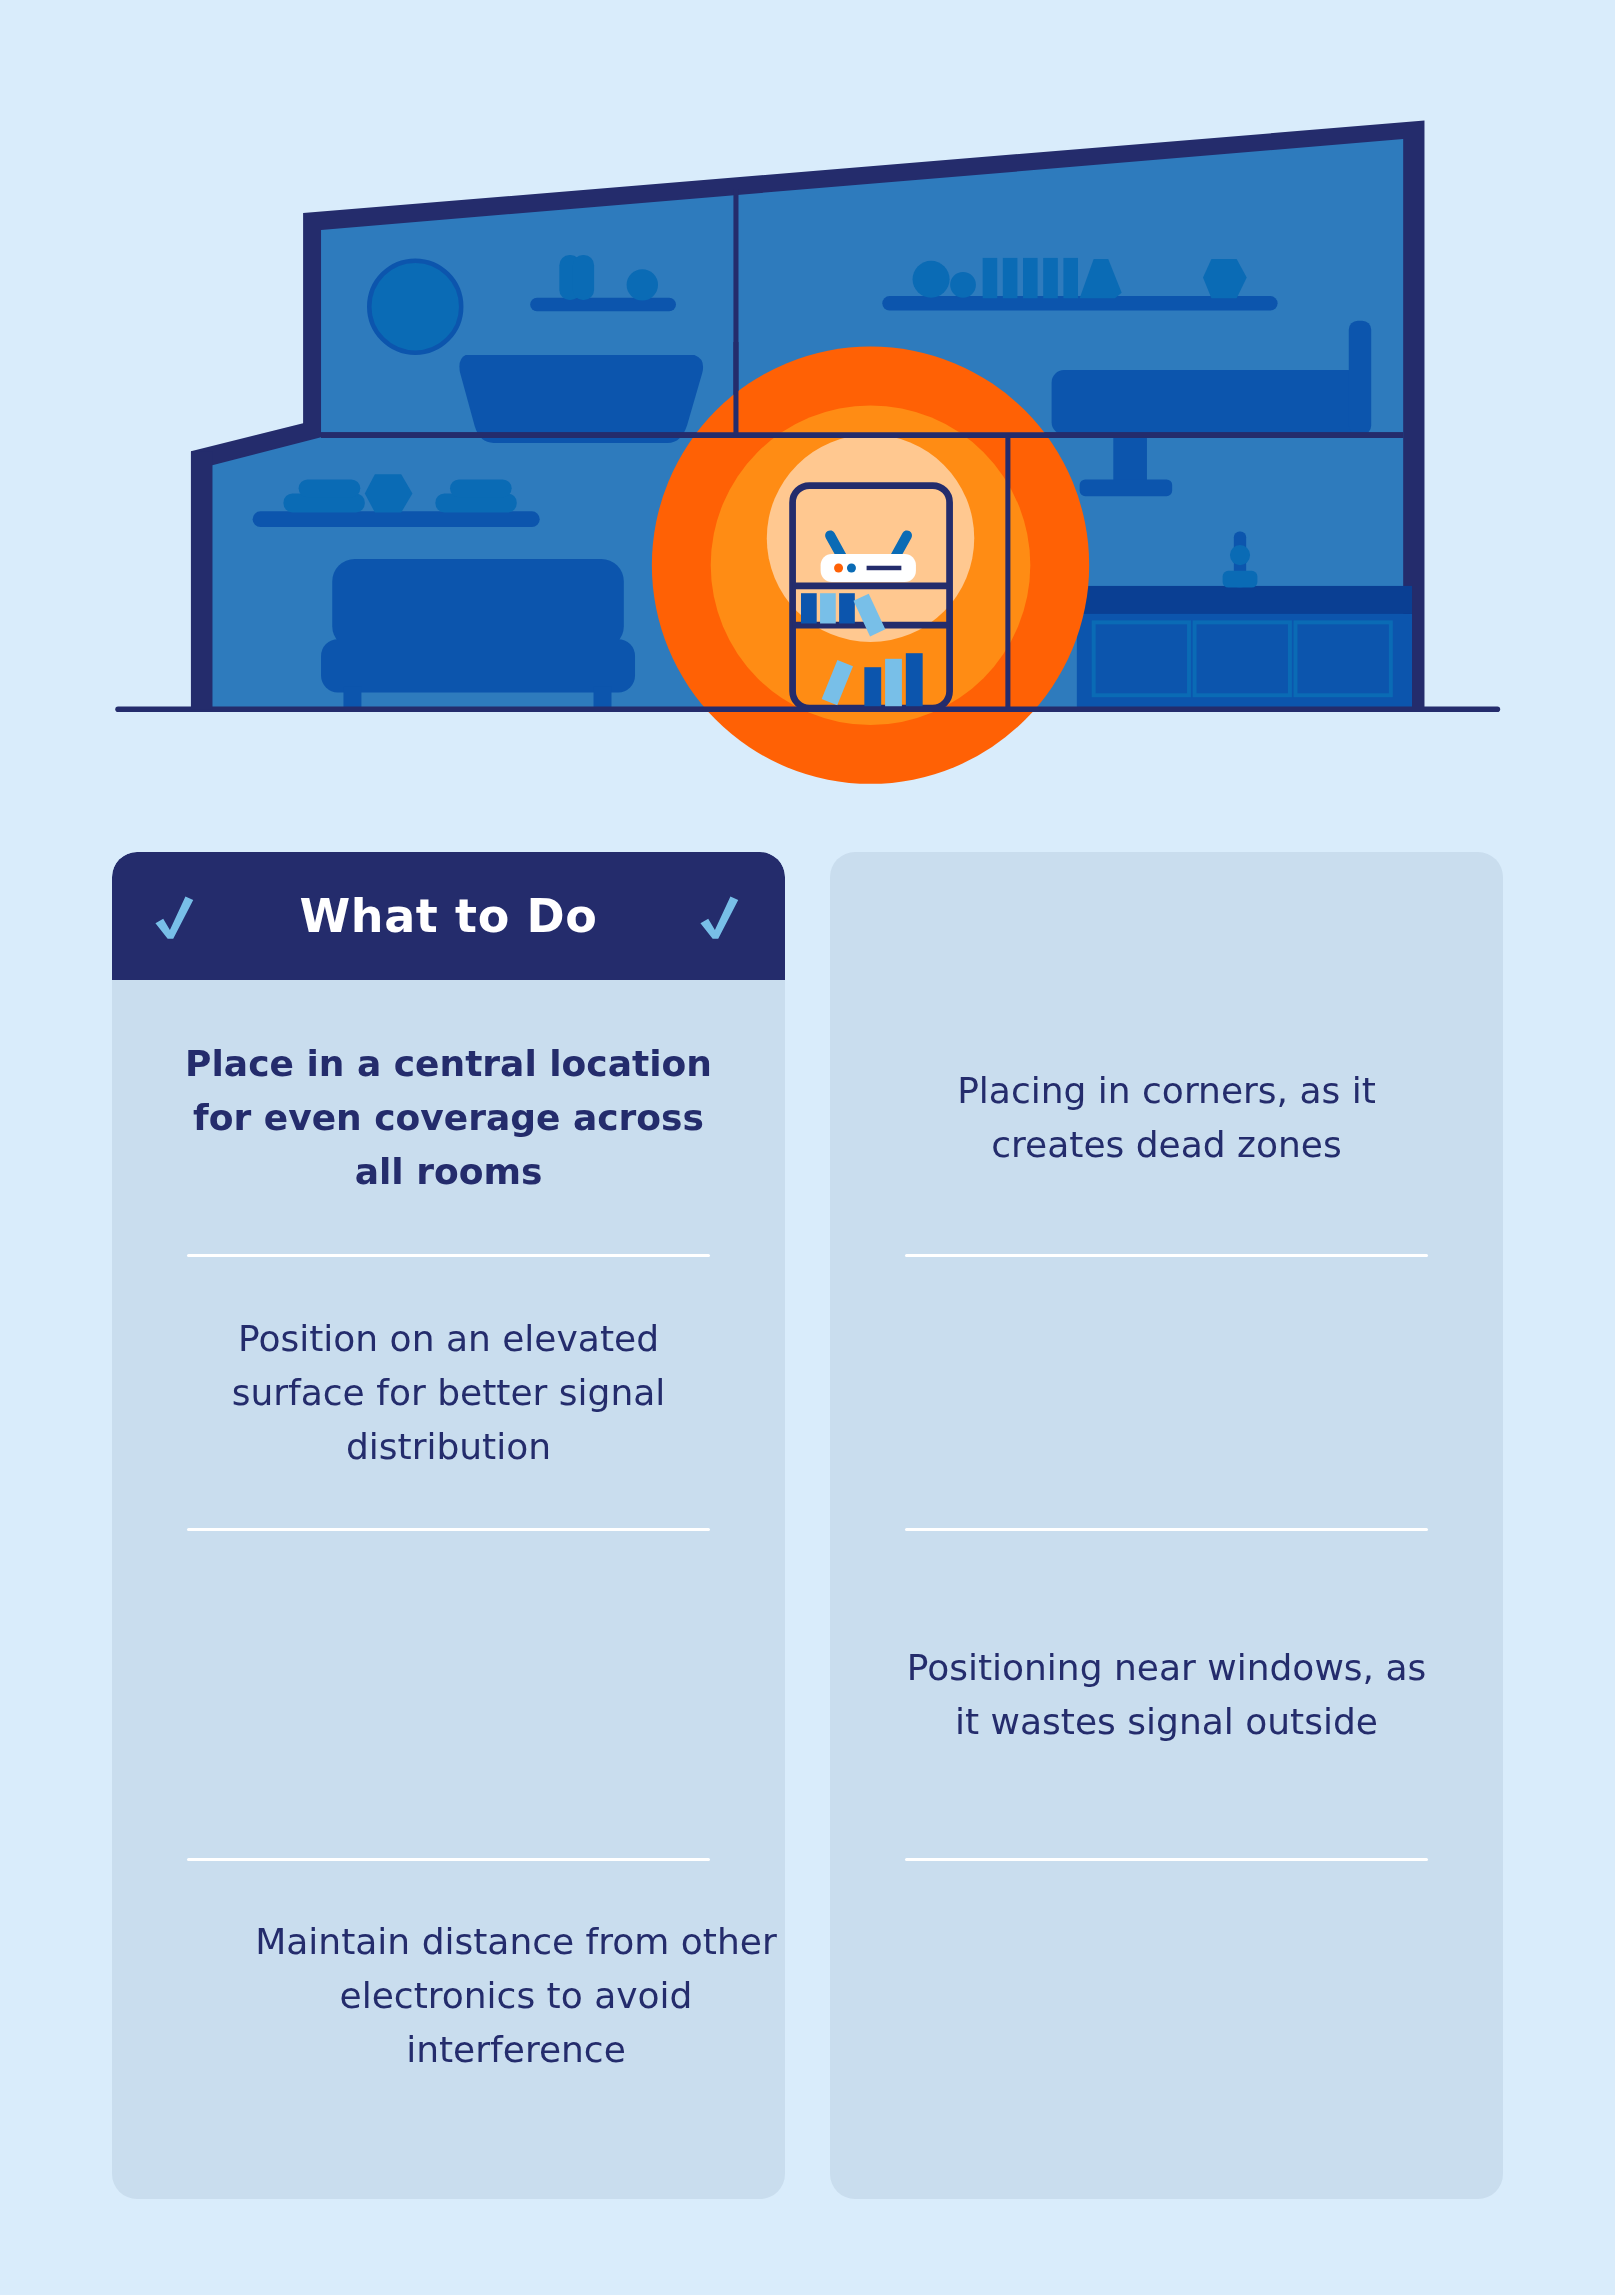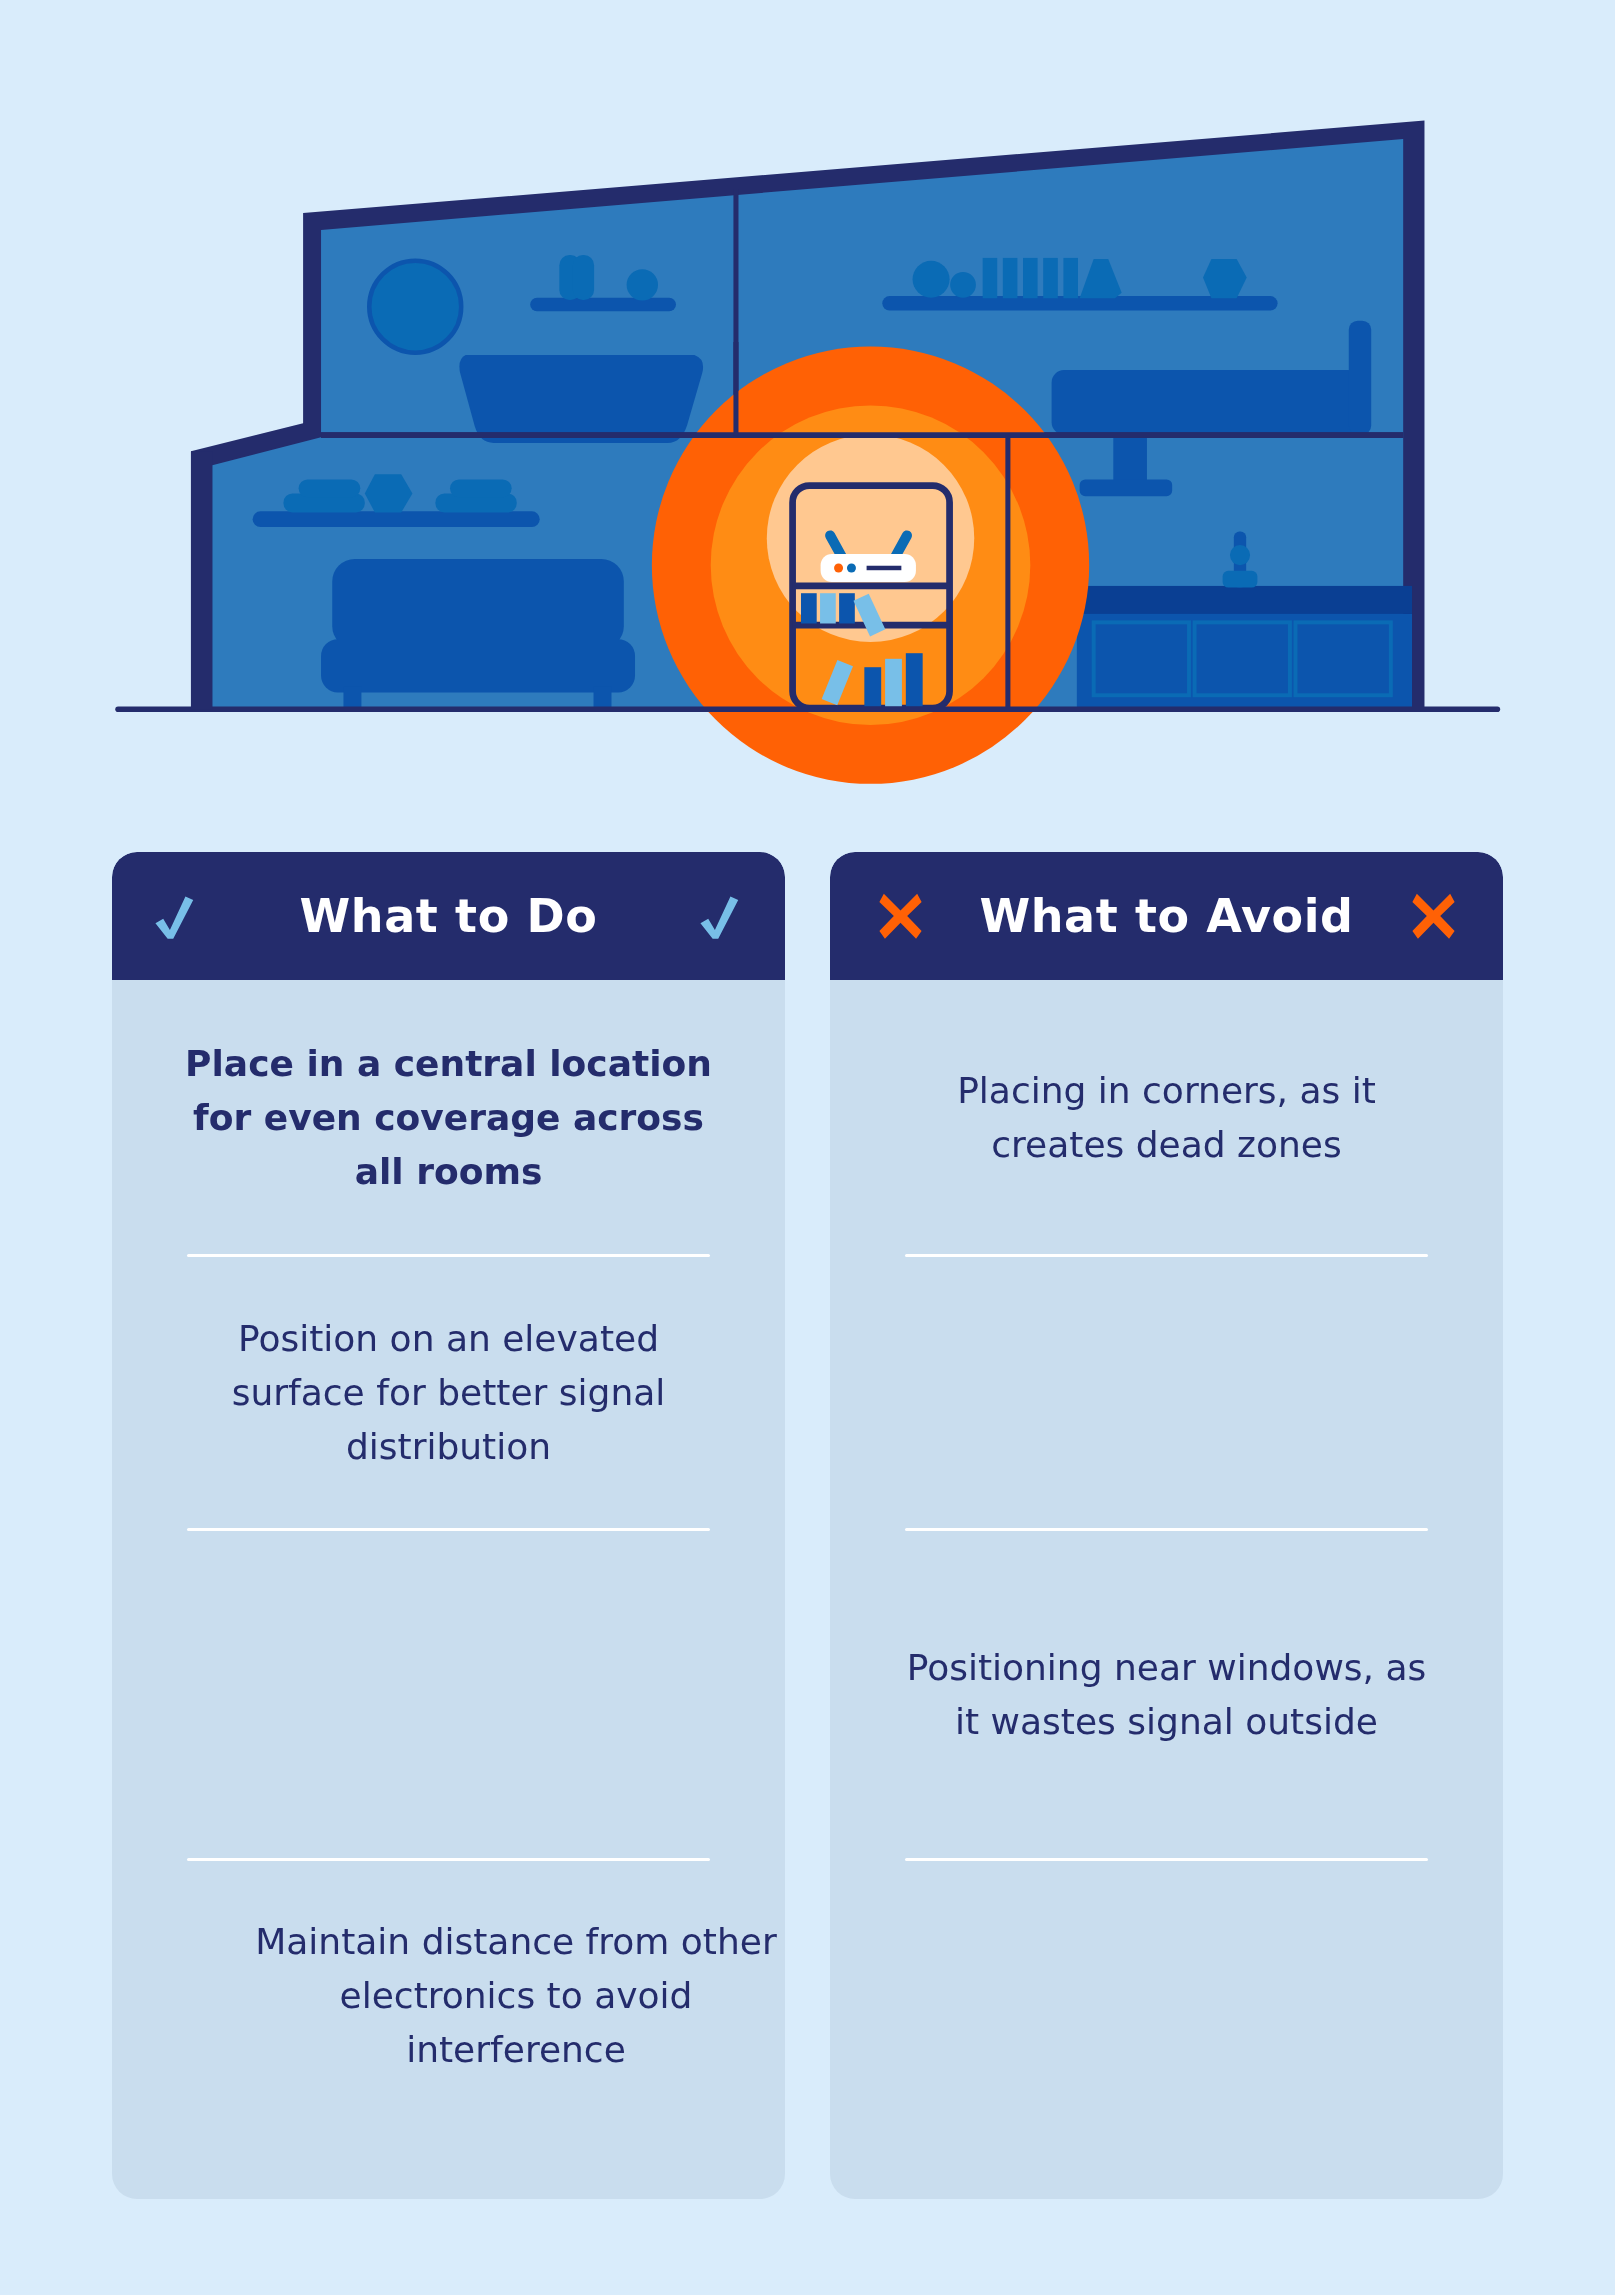--- a/index.html
+++ b/index.html
@@ -201,33 +201,20 @@
     </div>
     <div class="divider" style="top:548px;"></div>
     <div class="divider" style="top:878px;"></div>
     <div class="item" style="top:881px;height:269px;justify-content:flex-end;">
       <div class="item-text">Maintain distance from other electronics to avoid interference</div>
     </div>
   </div>
 </div>
 
 <div class="card avoid">
-  <div class="card-header">
-    <span class="hdr-icon left">
-      <svg width="45" height="50" viewBox="0 0 80 90">
-          <path d="M10,5 L40,35 L70,5 L78,20 L52,45 L78,72 L68,86 L40,57 L12,86 L2,72 L28,45 L2,20 Z" fill="#ff6105"></path>
-        </svg>
-    </span>
-    <span class="card-title">What to Avoid</span>
-    <span class="hdr-icon right">
-      <svg width="45" height="50" viewBox="0 0 80 90">
-          <path d="M10,5 L40,35 L70,5 L78,20 L52,45 L78,72 L68,86 L40,57 L12,86 L2,72 L28,45 L2,20 Z" fill="#ff6105"></path>
-        </svg>
-    </span>
-  </div>
   <div class="items">
     <div class="item" style="top:0;height:275px;">
       <div class="item-text">Placing in corners, as it creates dead zones</div>
     </div>
     <div class="divider" style="top:274px;"></div>
     <div class="divider" style="top:548px;"></div>
     <div class="item" style="top:551px;height:328px;">
       <div class="item-text">Positioning near windows, as it wastes signal outside</div>
     </div>
     <div class="divider" style="top:878px;"></div>

